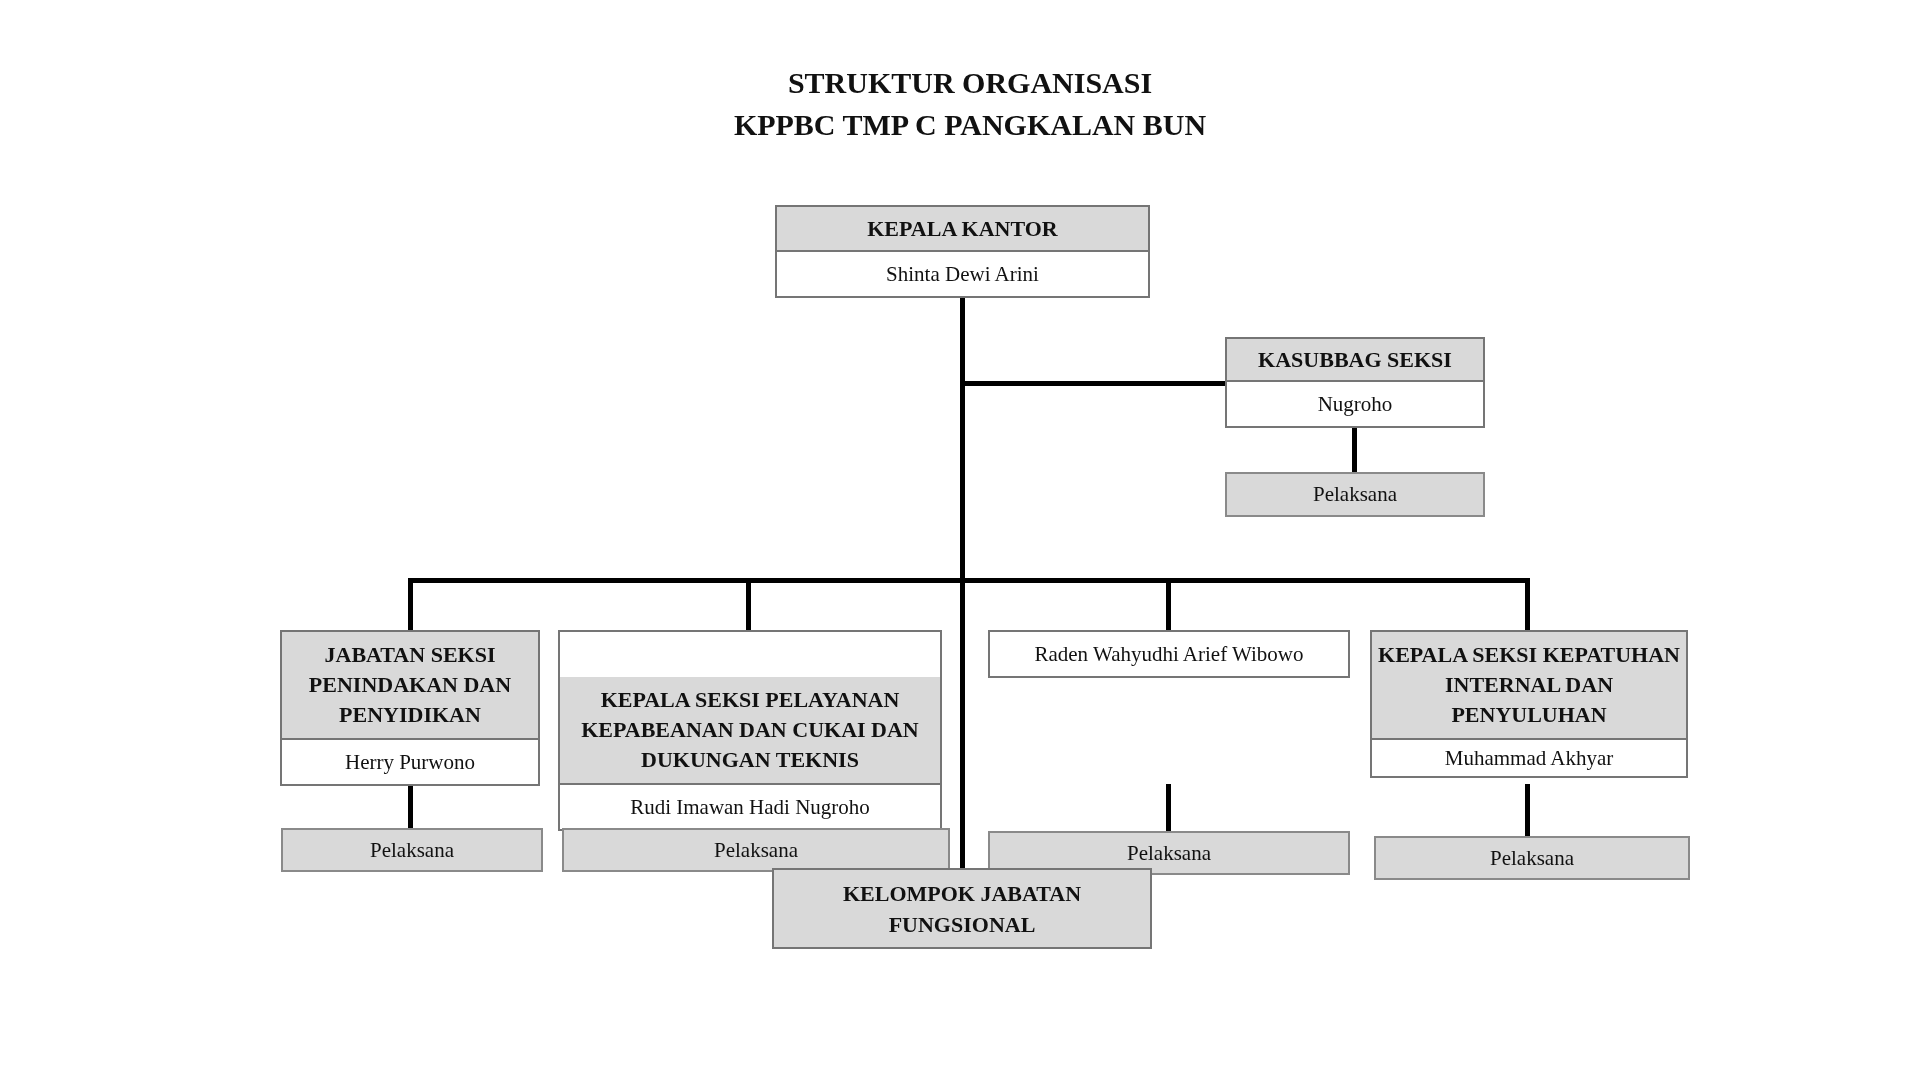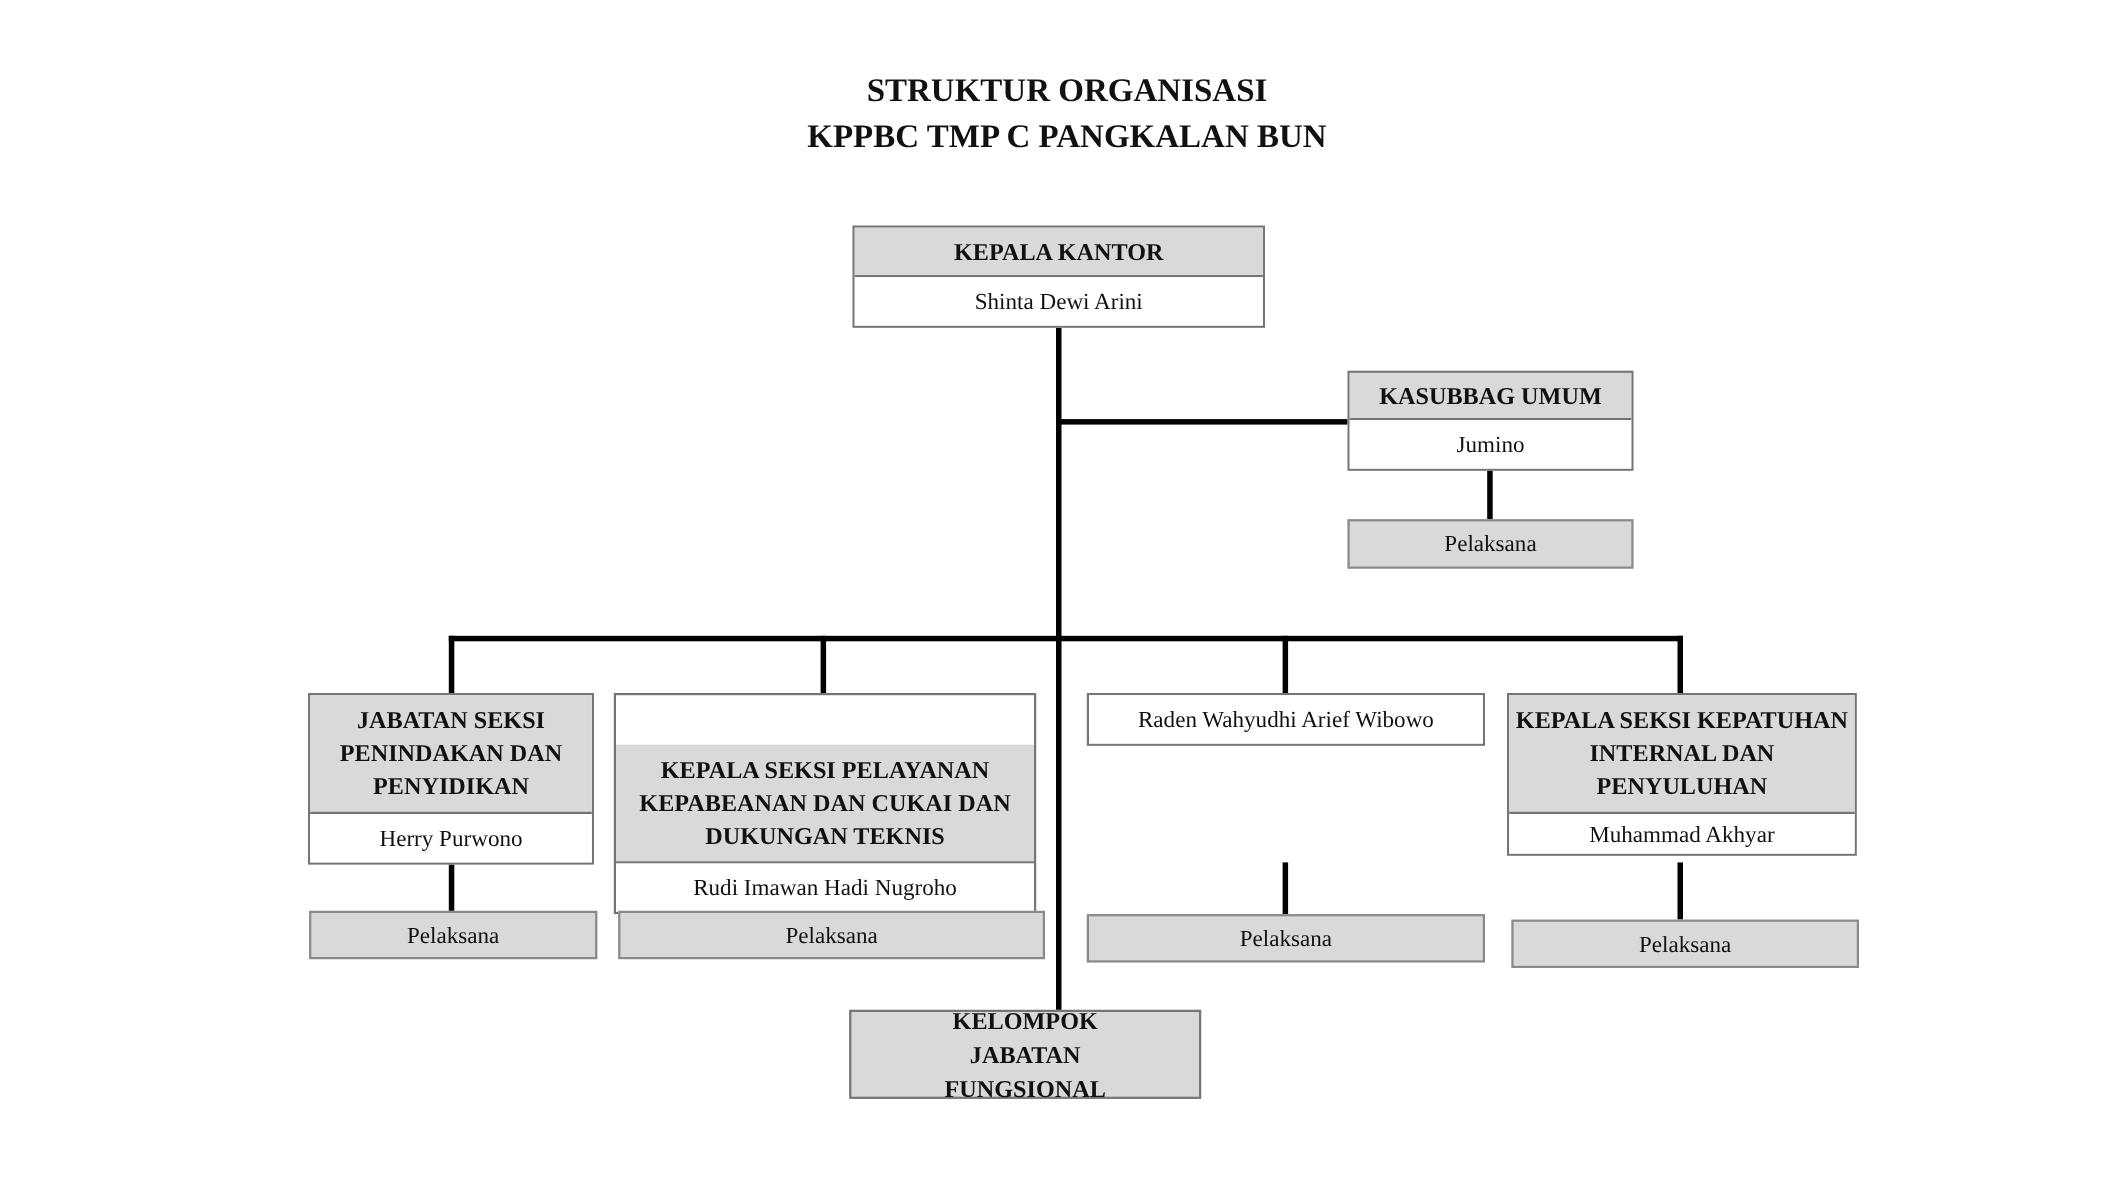--- a/index.html
+++ b/index.html
@@ -93,22 +93,22 @@
   <div class="connector" style="left:746px;top:784px;width:5px;height:45px;"></div>
   <div class="connector" style="left:1166px;top:784px;width:5px;height:47px;"></div>
   <div class="connector" style="left:1525px;top:784px;width:5px;height:52px;"></div>
 
   <div class="node" style="left:775px;top:205px;width:375px;">
     <div class="node-header" style="height:45px;">KEPALA KANTOR</div>
     <div class="node-name" style="height:44px;">Shinta Dewi Arini</div>
   </div>
 
   <div class="node" style="left:1225px;top:337px;width:260px;">
-    <div class="node-header" style="height:43px;">KASUBBAG UMUM</div>
-    <div class="node-name" style="height:44px;">Jumino</div>
+    <div class="node-header" style="height:43px;">KASUBBAG SEKSI</div>
+    <div class="node-name" style="height:44px;">Nugroho</div>
   </div>
   <div class="staff-box" style="left:1225px;top:472px;width:260px;height:45px;">Pelaksana</div>
 
   <div class="node" style="left:280px;top:630px;width:260px;">
     <div class="node-header" style="height:108px;">JABATAN SEKSI PENINDAKAN DAN PENYIDIKAN</div>
     <div class="node-name" style="height:44px;">Herry Purwono</div>
   </div>
   <div class="staff-box" style="left:281px;top:828px;width:262px;height:44px;">Pelaksana</div>
 
   <div class="node" style="left:558px;top:630px;width:384px;">
@@ -121,15 +121,15 @@
     <div class="node-name" style="height:44px;">Raden Wahyudhi Arief Wibowo</div>
   </div>
   <div class="staff-box" style="left:988px;top:831px;width:362px;height:44px;">Pelaksana</div>
 
   <div class="node" style="left:1370px;top:630px;width:318px;">
     <div class="node-header" style="height:108px;">KEPALA SEKSI KEPATUHAN INTERNAL DAN PENYULUHAN</div>
     <div class="node-name" style="height:32px;">Muhammad Akhyar</div>
   </div>
   <div class="staff-box" style="left:1374px;top:836px;width:316px;height:44px;">Pelaksana</div>
 
-  <div class="group-box" style="left:772px;top:918px;width:320px;height:81px;">KELOMPOK JABATAN FUNGSIONAL</div>
+  <div class="group-box" style="left:772px;top:868px;width:380px;height:81px;">KELOMPOK JABATAN FUNGSIONAL</div>
 
 </div>
 
 </body></html>

